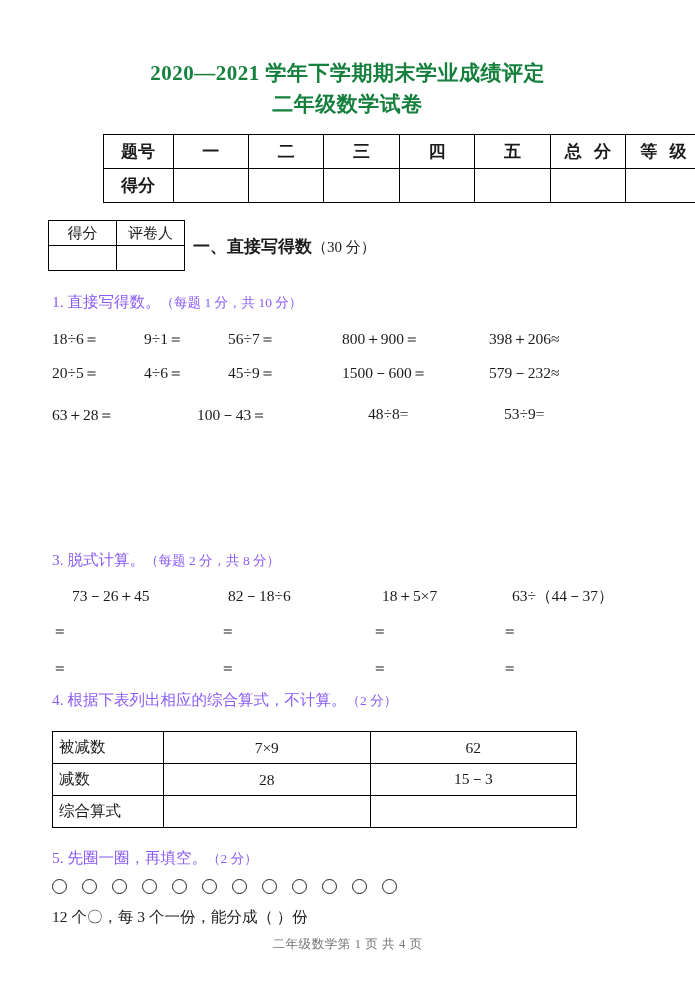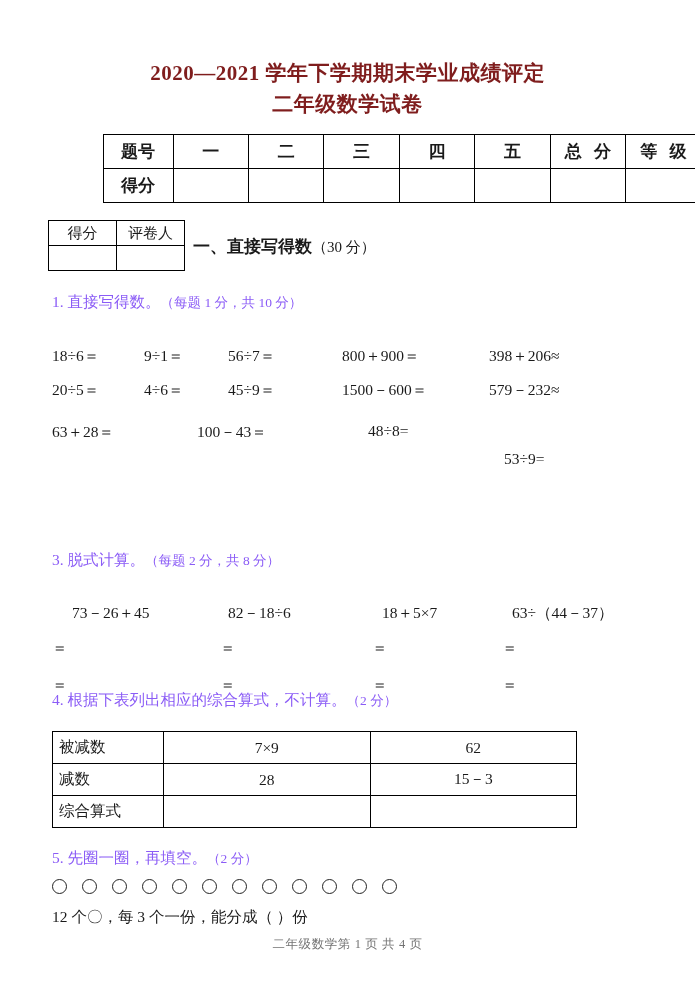--- a/index.html
+++ b/index.html
@@ -25,21 +25,21 @@
   
   .title-block {
     text-align: center;
     margin-top: 58px;
   }
   .title-line {
     font-size: 21px;
     font-weight: 700;
     letter-spacing: 0.5px;
     line-height: 31px;
-    color: #7f1d1d;
+    color: #15803d;
   }
 
   
   .score-table-wrap {
     margin: 14px auto 0 auto;
     width: 490px;
   }
   table.score-table {
     border-collapse: collapse;
     width: 599px;
@@ -104,21 +104,21 @@
   }
   .q-title .pts { font-size: 13.5px; }
 
   .expr-row {
     position: relative;
     height: 31px;
     font-size: 15.5px;
   }
   .expr {
     position: absolute;
-    top: 17px;
+    top: 0;
     white-space: nowrap;
     font-family: "Liberation Serif", "DejaVu Serif", serif;
   }
 
   
   table.q4-table {
     border-collapse: collapse;
     table-layout: fixed;
     width: 525px;
     margin-top: 20px;
@@ -238,21 +238,21 @@
       <span class="expr" style="left:290px;">1500－600＝</span>
       <span class="expr" style="left:437px;">579－232≈</span>
     </div>
   </div>
 
   <div class="q" style="top:390px;">
     <div class="expr-row" style="margin-top:15px;">
       <span class="expr" style="left:0px;">63＋28＝</span>
       <span class="expr" style="left:145px;">100－43＝</span>
       <span class="expr" style="left:316px;">48÷8=</span>
-      <span class="expr" style="left:452px;margin-top:28px;">53÷9=</span>
+      <span class="expr" style="left:452px;">53÷9=</span>
     </div>
   </div>
 
   <div class="q" style="top:550px;">
     <div class="q-title">
       <span>3. 脱式计算。</span><span class="pts">（每题 2 分，共 8 分）</span>
     </div>
     <div class="expr-row" style="margin-top:15px;">
       <span class="expr" style="left:20px;">73－26＋45</span>
       <span class="expr" style="left:176px;">82－18÷6</span>

